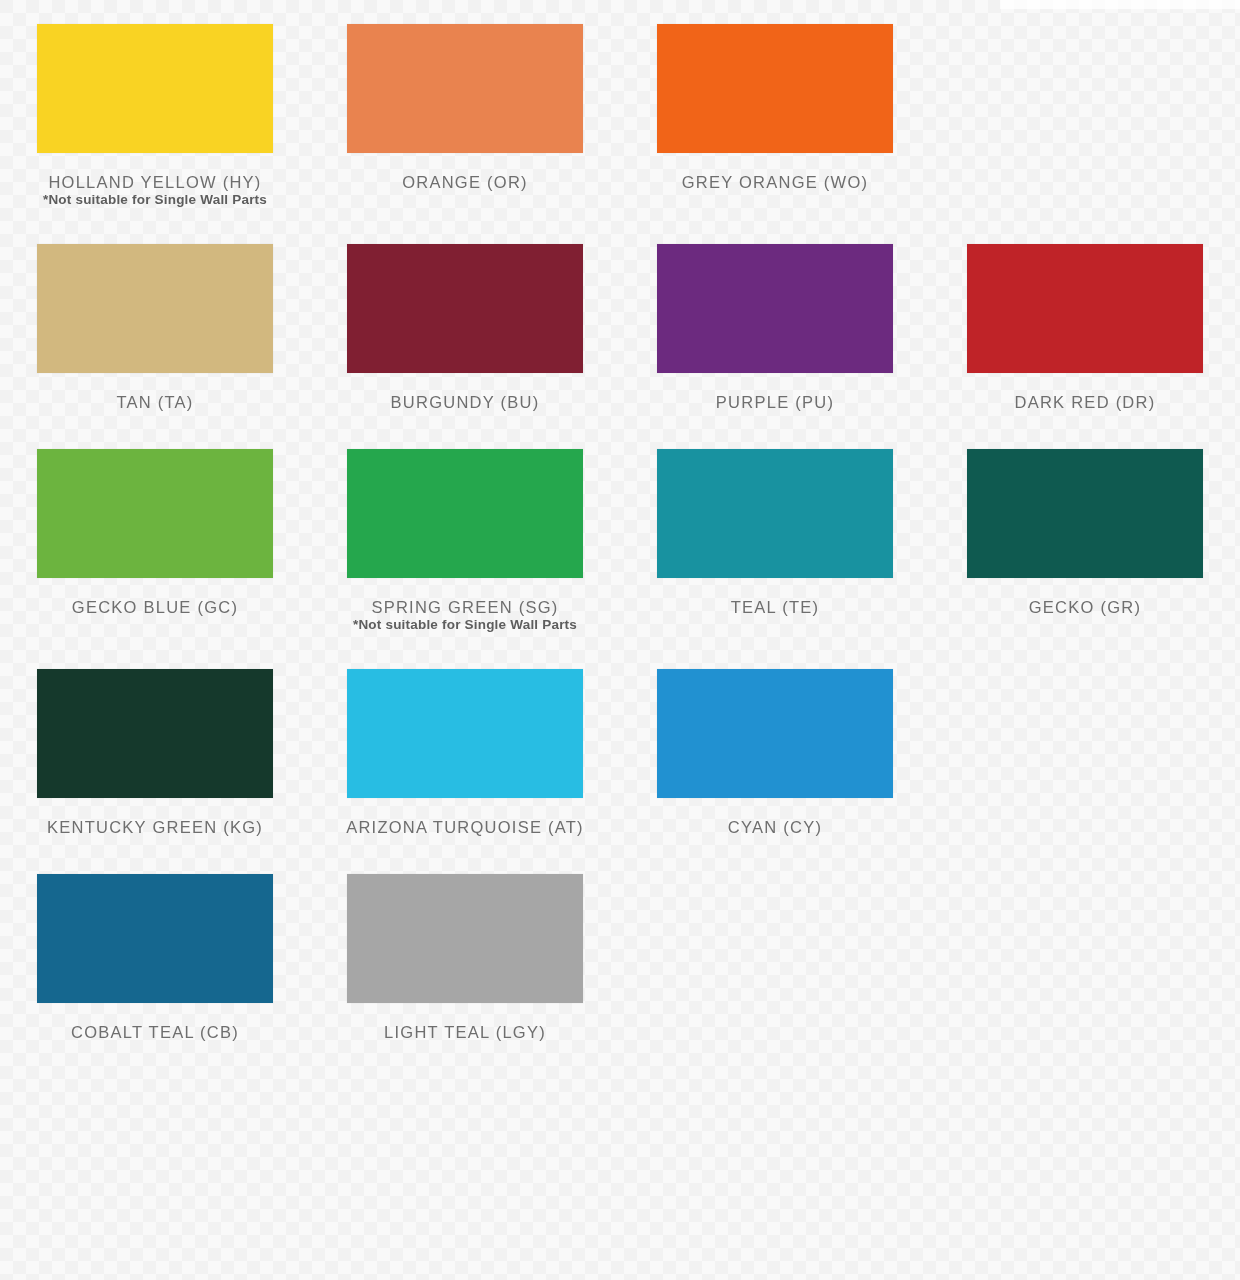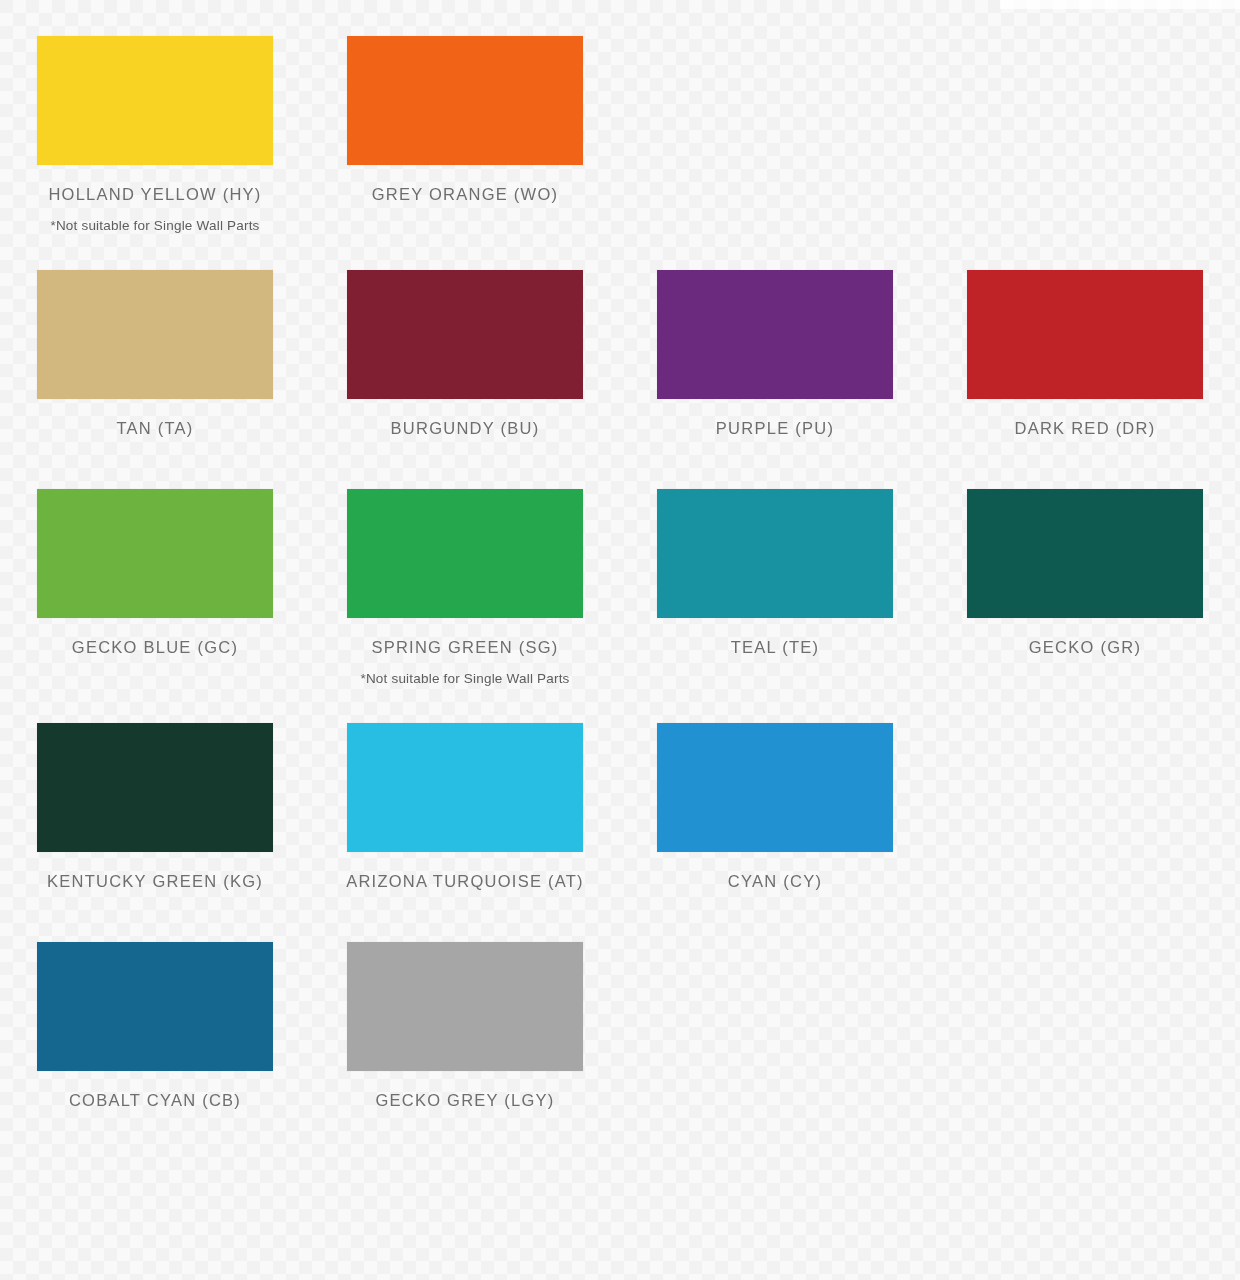--- a/index.html
+++ b/index.html
@@ -83,35 +83,34 @@
     margin-top: 20px;
     font-size: 16.5px;
     letter-spacing: 1.25px;
     color: #6e6e6e;
     text-align: center;
     white-space: nowrap;
     font-weight: 400;
   }
 
   .note {
-    margin-top: 14px;
     font-size: 13.5px;
     letter-spacing: 0.2px;
     color: #5d5d5d;
     text-align: center;
     white-space: nowrap;
-    font-weight: 400;
+    font-weight: 700;
   }
 
   .note.hidden { visibility: hidden; }
   .label.hidden { visibility: hidden; }
 
   
   .row { margin-bottom: 0; }
-  .row-0 { padding-top: 36px; }
+  .row-0 { padding-top: 24px; }
   .row-1 { padding-top: 37px; }
   .row-2 { padding-top: 37px; }
   .row-3 { padding-top: 37px; }
   .row-4 { padding-top: 37px; }
 
   .cell-inner {
     display: flex;
     flex-direction: column;
     align-items: center;
     width: 310px;
@@ -132,20 +131,29 @@
           <div class="swatch-wrap">
             <div class="swatch" style="background-color: rgb(249, 211, 35);"></div>
           </div>
           <div class="label">HOLLAND YELLOW (HY)</div>
           <div class="note">*Not suitable for Single Wall Parts</div>
         </div>
       </div>
       <div class="cell">
         <div class="cell-inner">
           <div class="swatch-wrap">
+            <div class="swatch" style="background-color: rgb(233, 131, 79);"></div>
+          </div>
+          <div class="label">ORANGE (OR)</div>
+          <div class="note hidden"></div>
+        </div>
+      </div>
+      <div class="cell">
+        <div class="cell-inner">
+          <div class="swatch-wrap">
             <div class="swatch" style="background-color: rgb(241, 100, 24);"></div>
           </div>
           <div class="label">GREY ORANGE (WO)</div>
           <div class="note hidden"></div>
         </div>
       </div>
     </div>
 
     <div class="row row-1">
       <div class="cell">
@@ -254,30 +262,30 @@
         </div>
       </div>
     </div>
 
     <div class="row row-4">
       <div class="cell">
         <div class="cell-inner">
           <div class="swatch-wrap">
             <div class="swatch" style="background-color: rgb(21, 103, 143);"></div>
           </div>
-          <div class="label">COBALT CYAN (CB)</div>
+          <div class="label">COBALT TEAL (CB)</div>
           <div class="note hidden"></div>
         </div>
       </div>
       <div class="cell">
         <div class="cell-inner">
           <div class="swatch-wrap">
             <div class="swatch" style="background-color: rgb(166, 166, 166);"></div>
           </div>
-          <div class="label">GECKO GREY (LGY)</div>
+          <div class="label">LIGHT TEAL (LGY)</div>
           <div class="note hidden"></div>
         </div>
       </div>
       <div class="cell">
         <div class="cell-inner">
           <div class="swatch-wrap">
             <div class="swatch empty"></div>
           </div>
           <div class="label hidden"></div>
           <div class="note hidden"></div>

